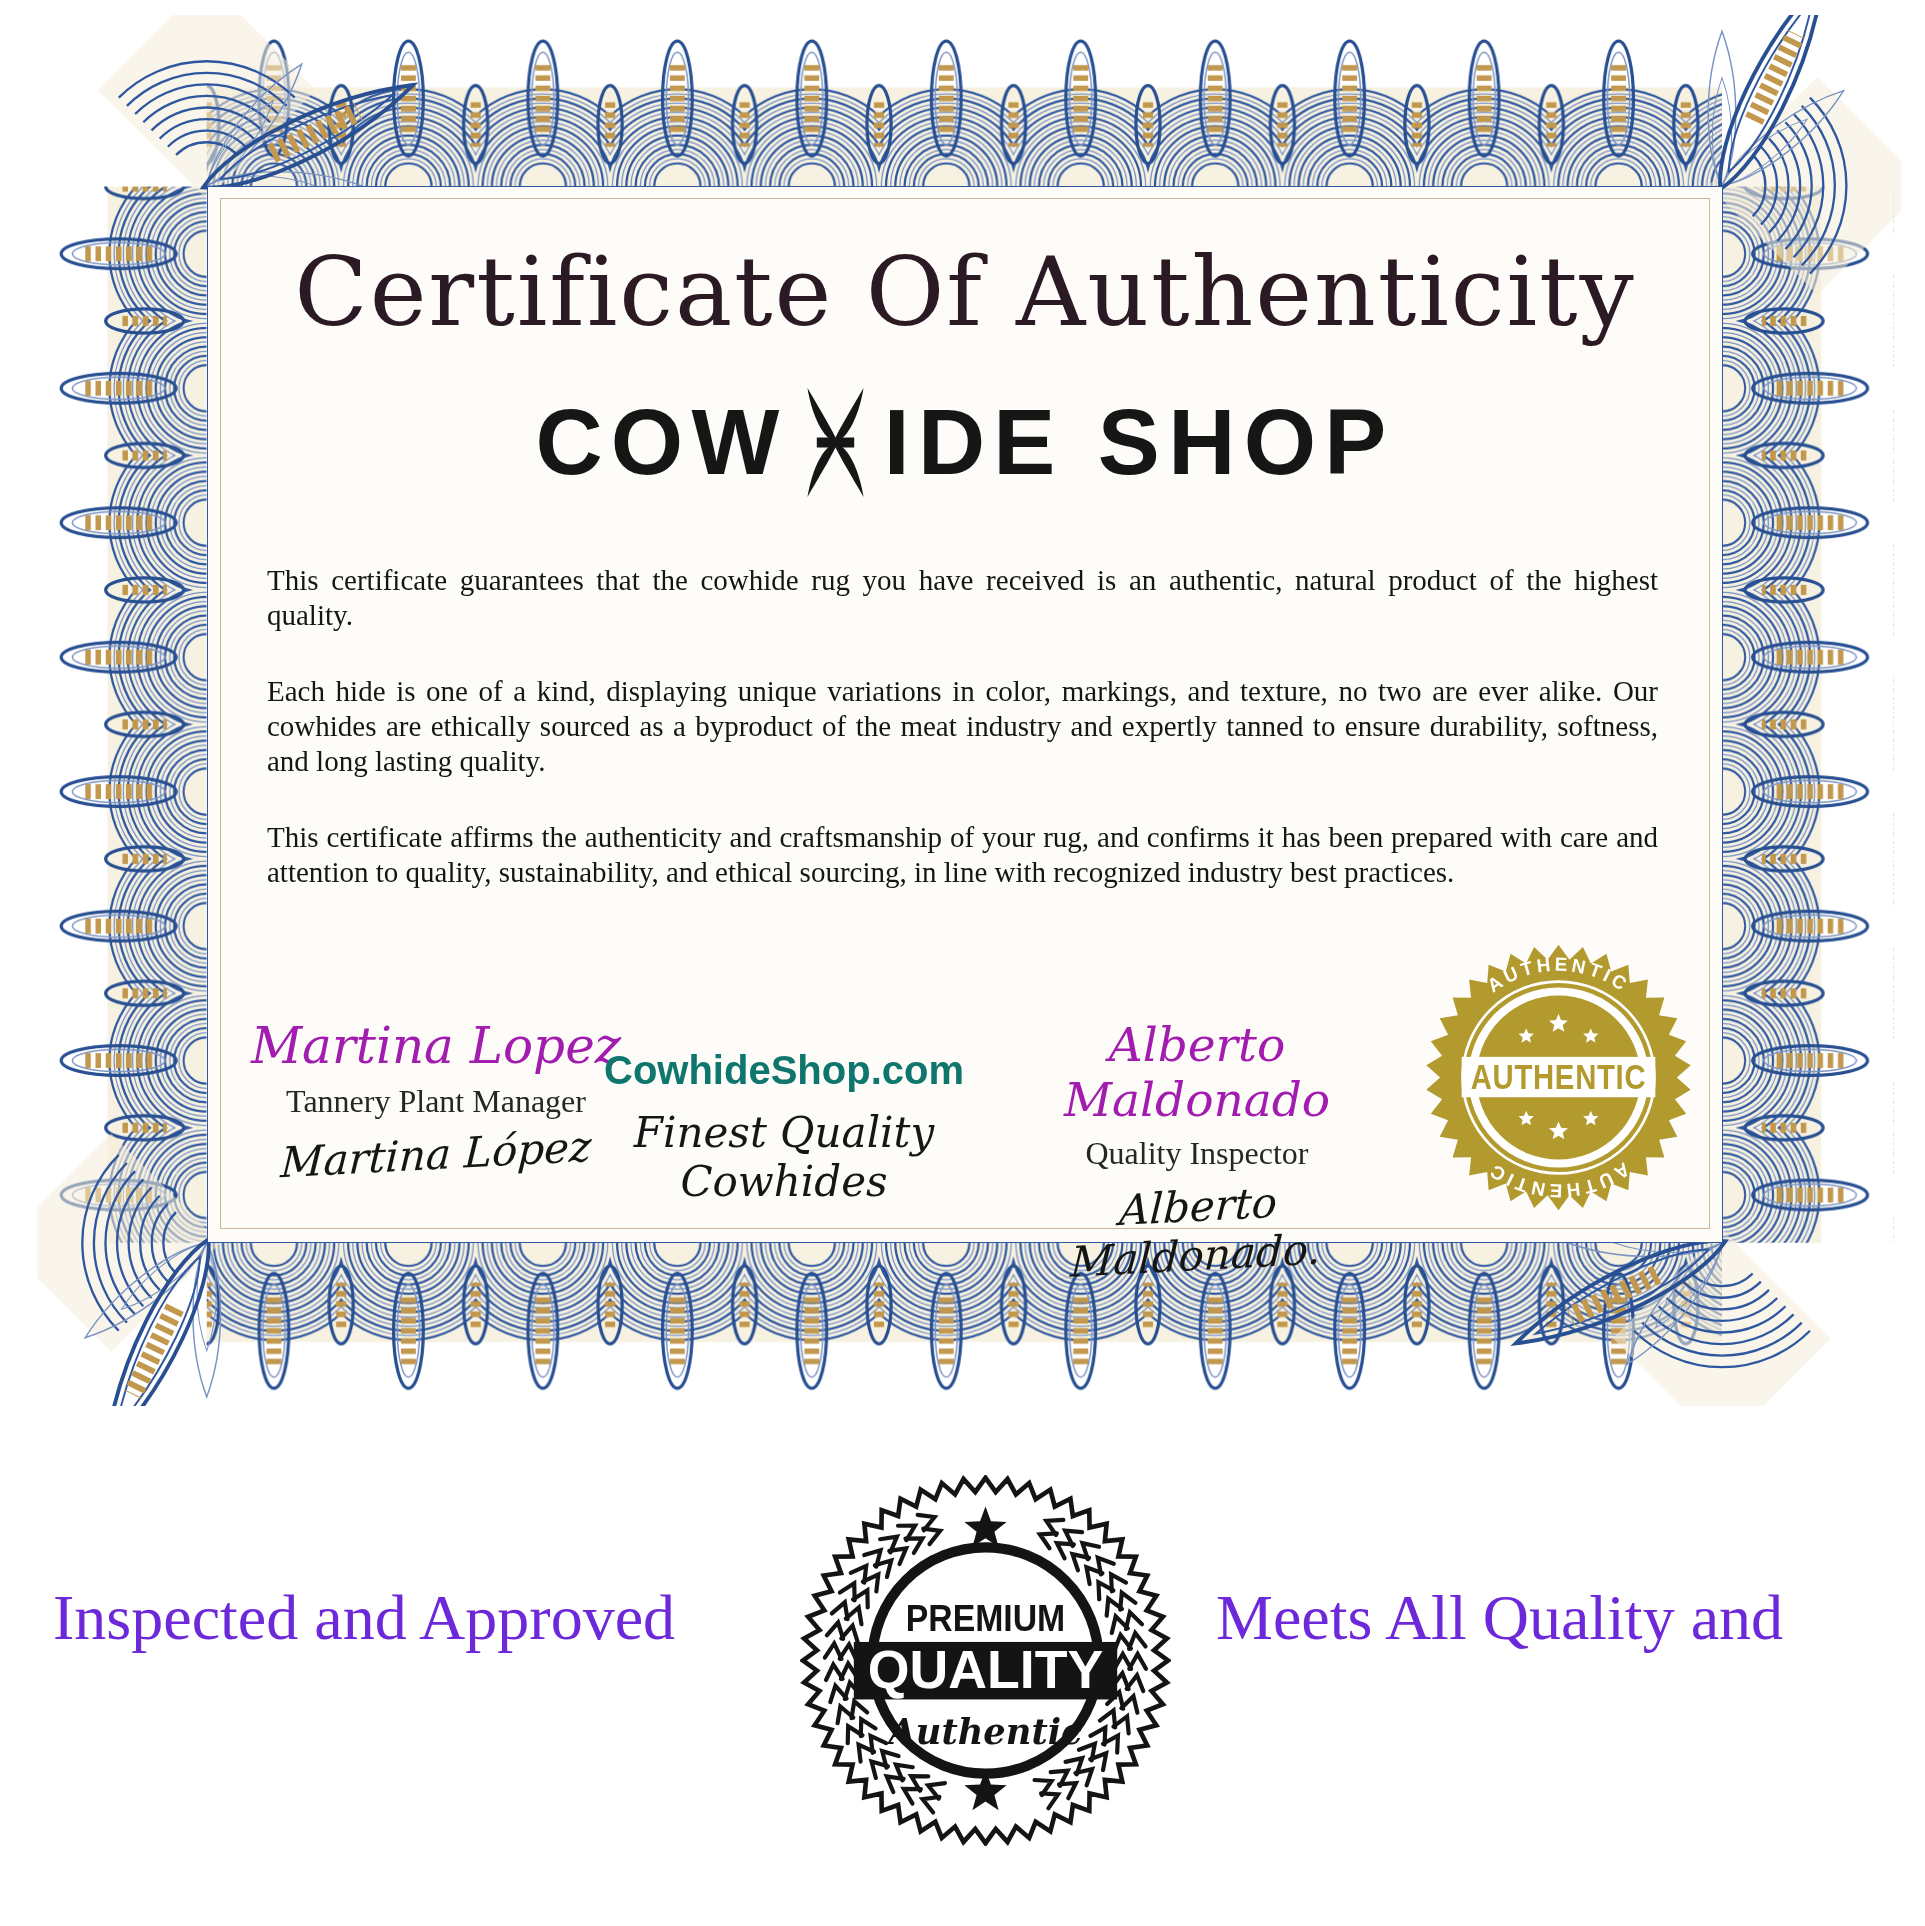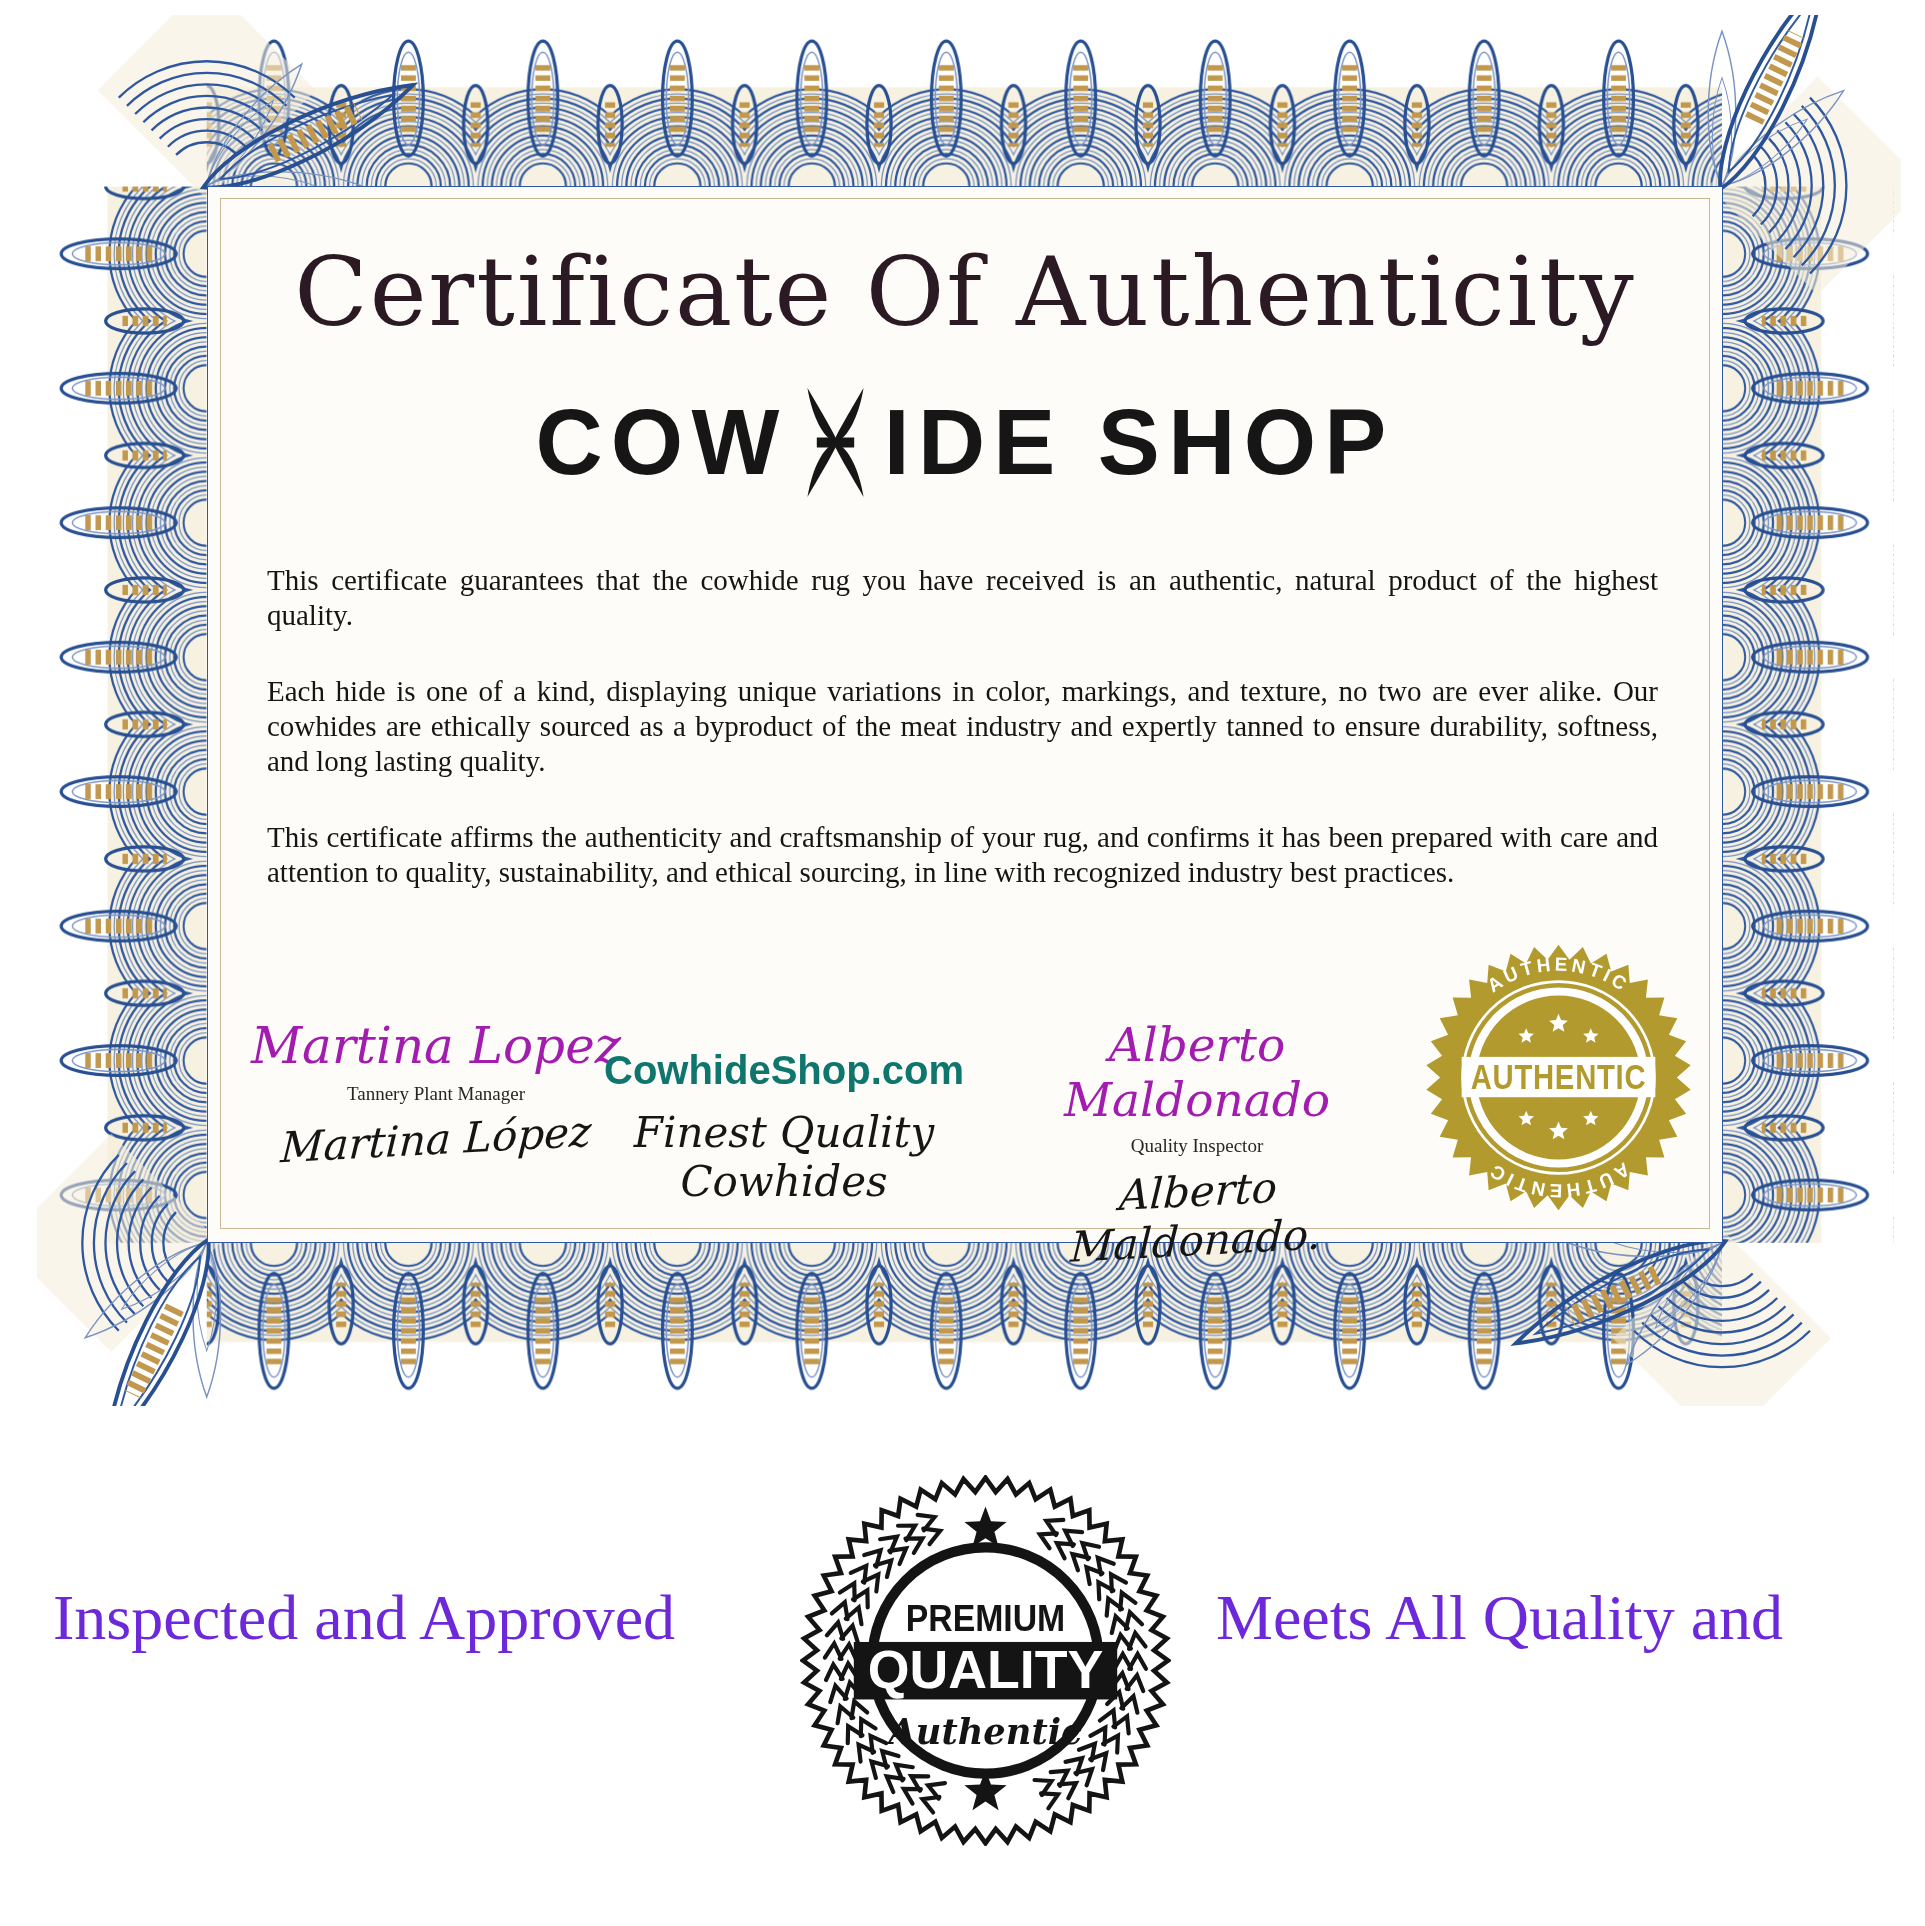--- a/index.html
+++ b/index.html
@@ -34,21 +34,21 @@
               letter-spacing:8.3px;color:#161616;white-space:pre;}
   .brand svg{margin:0 5.6px;}
   .h-icon-path{fill:#161616;}
 
   .paras{left:267px;top:563px;width:1391px;}
   .paras p{margin:0 0 41px 0;font-size:29px;line-height:35px;text-align:justify;color:#151515;}
 
   .sig-col{text-align:center;}
   .sig-name{font-family:"DejaVu Serif", serif;font-style:italic;font-size:50px;color:#a21caf;}
   .sig-name.sm{font-size:47px;}
-  .sig-role{font-size:19px;margin-top:8.3px;color:#262626;}
+  .sig-role{font-size:32px;margin-top:8.3px;color:#262626;}
   .sig-script{font-family:"DejaVu Serif", serif;font-style:italic;font-size:42px;color:#151515;
               transform:rotate(-3deg) skewX(-6deg);margin-top:9.3px;}
   .sig-site{font-family:"Liberation Sans", sans-serif;font-weight:bold;font-size:40px;color:#0f766e;}
   .sig-tagline{font-family:"DejaVu Serif", serif;font-style:italic;font-size:42px;color:#161616;margin-top:15px;}
 
   
   .gs-burst{fill:var(--seal_gold);}
   .gs-ring{fill:none;stroke:#fff;}
   .gs-band{fill:#fff;}
   .gs-band-text{font-family:"Liberation Sans", sans-serif;font-weight:bold;font-size:40px;

